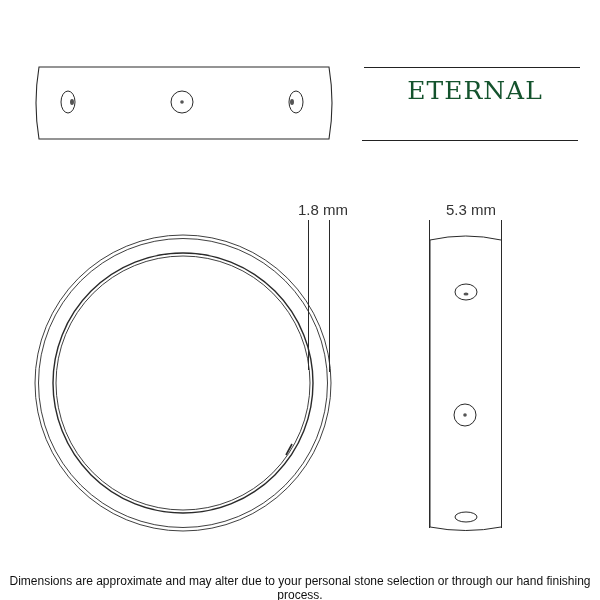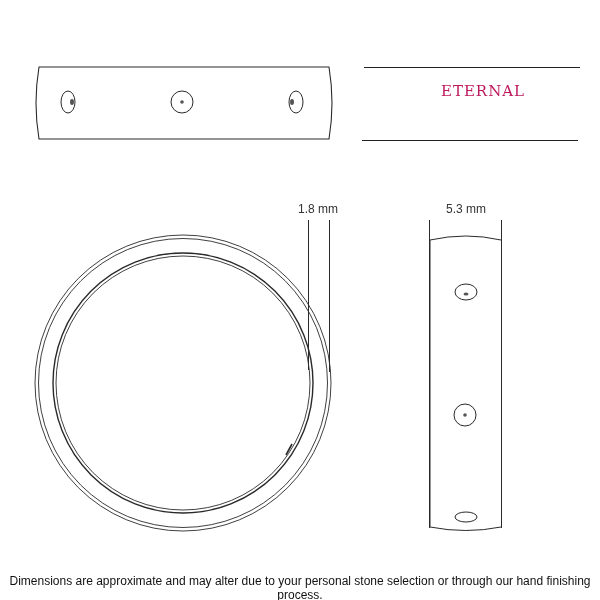--- a/index.html
+++ b/index.html
@@ -2,27 +2,27 @@
 <html><head>
 <meta charset="utf-8">
 <style>
   html, body { margin: 0; padding: 0; background: #ffffff; }
   .page { position: relative; width: 600px; height: 600px; background: #ffffff; overflow: hidden; }
   .drawing { position: absolute; left: 0; top: 0; }
   .title-block { position: absolute; left: 362px; top: 67px; width: 218px; height: 74px; }
   .title-rule { position: absolute; left: 0; width: 218px; height: 1px; background: #222; }
   .title-rule.top { top: 0; left: 2px; width: 216px; }
   .title-rule.bottom { top: 73px; left: 0; width: 216px; }
-  .title-line { position: absolute; left: 12px; width: 218px; text-align: center;
-    font-family: "DejaVu Serif", "Liberation Serif", serif; color: #be185d;
-    font-size: 15px; letter-spacing: 1px; line-height: 26px; }
+  .title-line { position: absolute; left: 4px; width: 218px; text-align: center;
+    font-family: "DejaVu Serif", "Liberation Serif", serif; color: #14532d;
+    font-size: 25px; letter-spacing: 1px; line-height: 26px; }
   .title-line.l1 { top: 11px; }
   .title-line.l2 { top: 37px; }
   .dim-label { position: absolute; font-family: "Liberation Sans", "DejaVu Sans", sans-serif;
-    font-size: 12px; color: #333; line-height: 13px; }
+    font-size: 15px; color: #333; line-height: 13px; }
   .dim-thickness { left: 298px; top: 203px; }
   .dim-width { left: 446px; top: 203px; }
   .disclaimer { position: absolute; left: 0; top: 574px; width: 600px; text-align: center;
     font-family: "Liberation Sans", "DejaVu Sans", sans-serif; font-size: 12px; color: #111; }
 </style>
 </head>
 <body>
 
 <div class="page">
 

